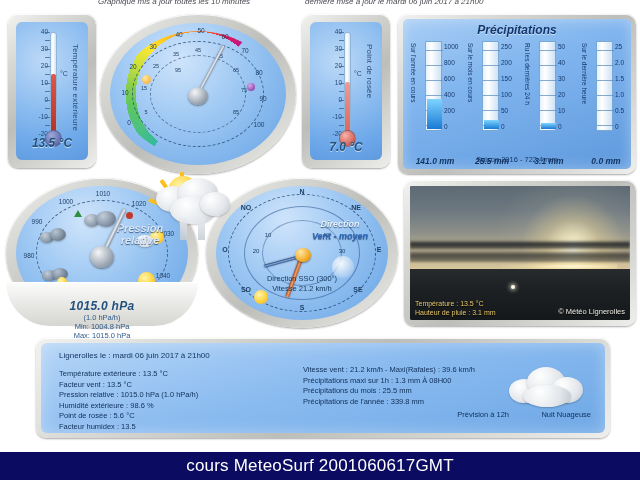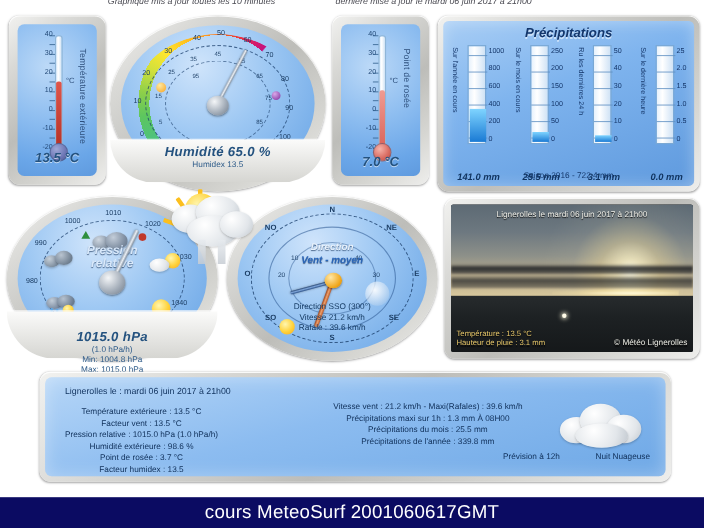--- a/index.html
+++ b/index.html
@@ -28,20 +28,21 @@
     background:linear-gradient(140deg,#f2f2f0 0%,#d9d9d6 22%,#bdbdb9 52%,#d6d6d2 78%,#eeeeec 100%);
     border-radius:10px;
     box-shadow:0 1px 2px rgba(0,0,0,.35), inset 0 1px 0 rgba(255,255,255,.85);
   }
   .bezel.round { border-radius:50%; }
 
   .face {
     position:absolute;
     background:radial-gradient(circle at 38% 28%, #bcd9f7 0%, #8dbdf0 45%, #6aa6e8 80%, #5f9ade 100%);
     border-radius:6px;
+    padding-left:38px;
   }
   .face.round {
     border-radius:50%;
     background:radial-gradient(circle at 40% 26%, #cfe4fb 0%, #9ec8f3 42%, #7ab0ea 78%, #6ba4e2 100%);
   }
 
   
   .thermo-face { overflow:hidden; }
   .th-title {
     position:absolute; right:8px; top:22px;
@@ -346,24 +347,20 @@
 
       <div class="needle" style="left:86px; top:16px; width:3px; height:56px; transform:rotate(28deg);"></div>
       <div class="hub" style="left:78px; top:64px; width:20px; height:18px;"></div>
 
       <div class="wicon" style="left:32px; top:52px; width:9px; height:9px; border-radius:50%;
                   background:radial-gradient(circle at 35% 30%,#ffe9a0,#f7a21e);"></div>
       <div class="wicon" style="left:137px; top:60px; width:8px; height:8px; border-radius:50%;
                   background:radial-gradient(circle at 35% 30%,#d9a8e8,#7a2a9b);"></div>
     </div>
 
-    <div class="gauge-cap" style="top:112px; height:40px; border-radius:0 0 80px 80px;">
-      <div class="g-main" style="padding-top:4px;">Humidité 65.0  %</div>
-      <div class="g-sub">Humidex 13.5</div>
-    </div>
   </div>
 
   <div class="bezel" style="left:302px; top:14px; width:88px; height:154px;">
     <div class="face thermo-face" style="left:8px; top:8px; width:72px; height:138px;">
       <div class="th-title">Point de rosée</div>
       <div class="th-scale">
         <i style="top:0px;">40</i>
         <i style="top:17px;">30</i>
         <i style="top:34px;">20</i>
         <i style="top:51px;">10</i>
@@ -595,21 +592,20 @@
                   background:radial-gradient(circle at 35% 30%,#ffe7a6,#f0a71c 65%,#c97e09);"></div>
 
       <div class="wicon" style="left:116px; top:70px; width:22px; height:22px;
                   background:radial-gradient(circle at 40% 35%, rgba(255,255,255,.9), rgba(210,225,240,.35) 70%, rgba(0,0,0,0));
                   border-radius:50%;"></div>
 
       <div style="position:absolute; left:0; top:88px; width:100%; text-align:center;
                   font-size:7.5px; color:#12375f; line-height:9.5px;">
         <div>Direction SSO (300°)</div>
         <div>Vitesse 21.2 km/h</div>
-        <div>Rafale : 39.6 km/h</div>
       </div>
 
       <div class="wicon sun-core" style="left:38px; top:104px; width:14px; height:14px;"></div>
     </div>
   </div>
 
   <div class="wicon" style="left:152px; top:170px; width:90px; height:70px; z-index:5;">
     <div class="ray" style="left:28px; top:2px;  width:4px; height:12px; transform:rotate(0deg);"></div>
     <div class="ray" style="left:14px; top:8px;  width:4px; height:12px; transform:rotate(-35deg);"></div>
     <div class="ray" style="left:44px; top:8px;  width:4px; height:12px; transform:rotate(35deg);"></div>
@@ -627,39 +623,38 @@
   </div>
 
   <div id="webcam-panel" class="bezel" style="left:404px; top:180px; width:232px; height:146px;">
     <div class="cam-img">
       <div class="sky"></div>
       <div class="cloudband" style="top:40%; height:9px;"></div>
       <div class="cloudband" style="top:48%; height:12px; opacity:.8;"></div>
       <div class="horizon-glow"></div>
       <div class="ground"></div>
       <div class="cam-dot"></div>
-      <div class="cam-top-txt">Lignerolles le mardi 06 juin 2017 à 21h00</div>
       <div class="cam-bl">
         <div>Température : 13.5 °C</div>
         <div>Hauteur de pluie : 3.1 mm</div>
       </div>
       <div class="cam-br">© Météo Lignerolles</div>
     </div>
   </div>
 
-  <div id="summary-panel" class="bezel" style="left:36px; top:338px; width:574px; height:100px;text-align:center;">
+  <div id="summary-panel" class="bezel" style="left:36px; top:338px; width:574px; height:100px;">
     <div class="sum-face">
       <div class="sum-head">Lignerolles le : mardi 06 juin 2017 à 21h00</div>
 
       <div class="sum-col sum-left">
         <div>Température extérieure : 13.5 °C</div>
         <div>Facteur vent : 13.5 °C</div>
         <div>Pression relative : 1015.0 hPa (1.0 hPa/h)</div>
         <div>Humidité extérieure : 98.6 %</div>
-        <div>Point de rosée : 3.7 °C</div>
+        <div>Point de rosée : 5.6 °C</div>
         <div>Facteur humidex : 13.5</div>
       </div>
 
       <div class="sum-col sum-right">
         <div>Vitesse vent : 21.2 km/h - Maxi(Rafales) : 39.6 km/h</div>
         <div>Précipitations maxi sur 1h : 1.3 mm À 08H00</div>
         <div>Précipitations du mois : 25.5 mm</div>
         <div>Précipitations de l'année : 339.8 mm</div>
       </div>
 

